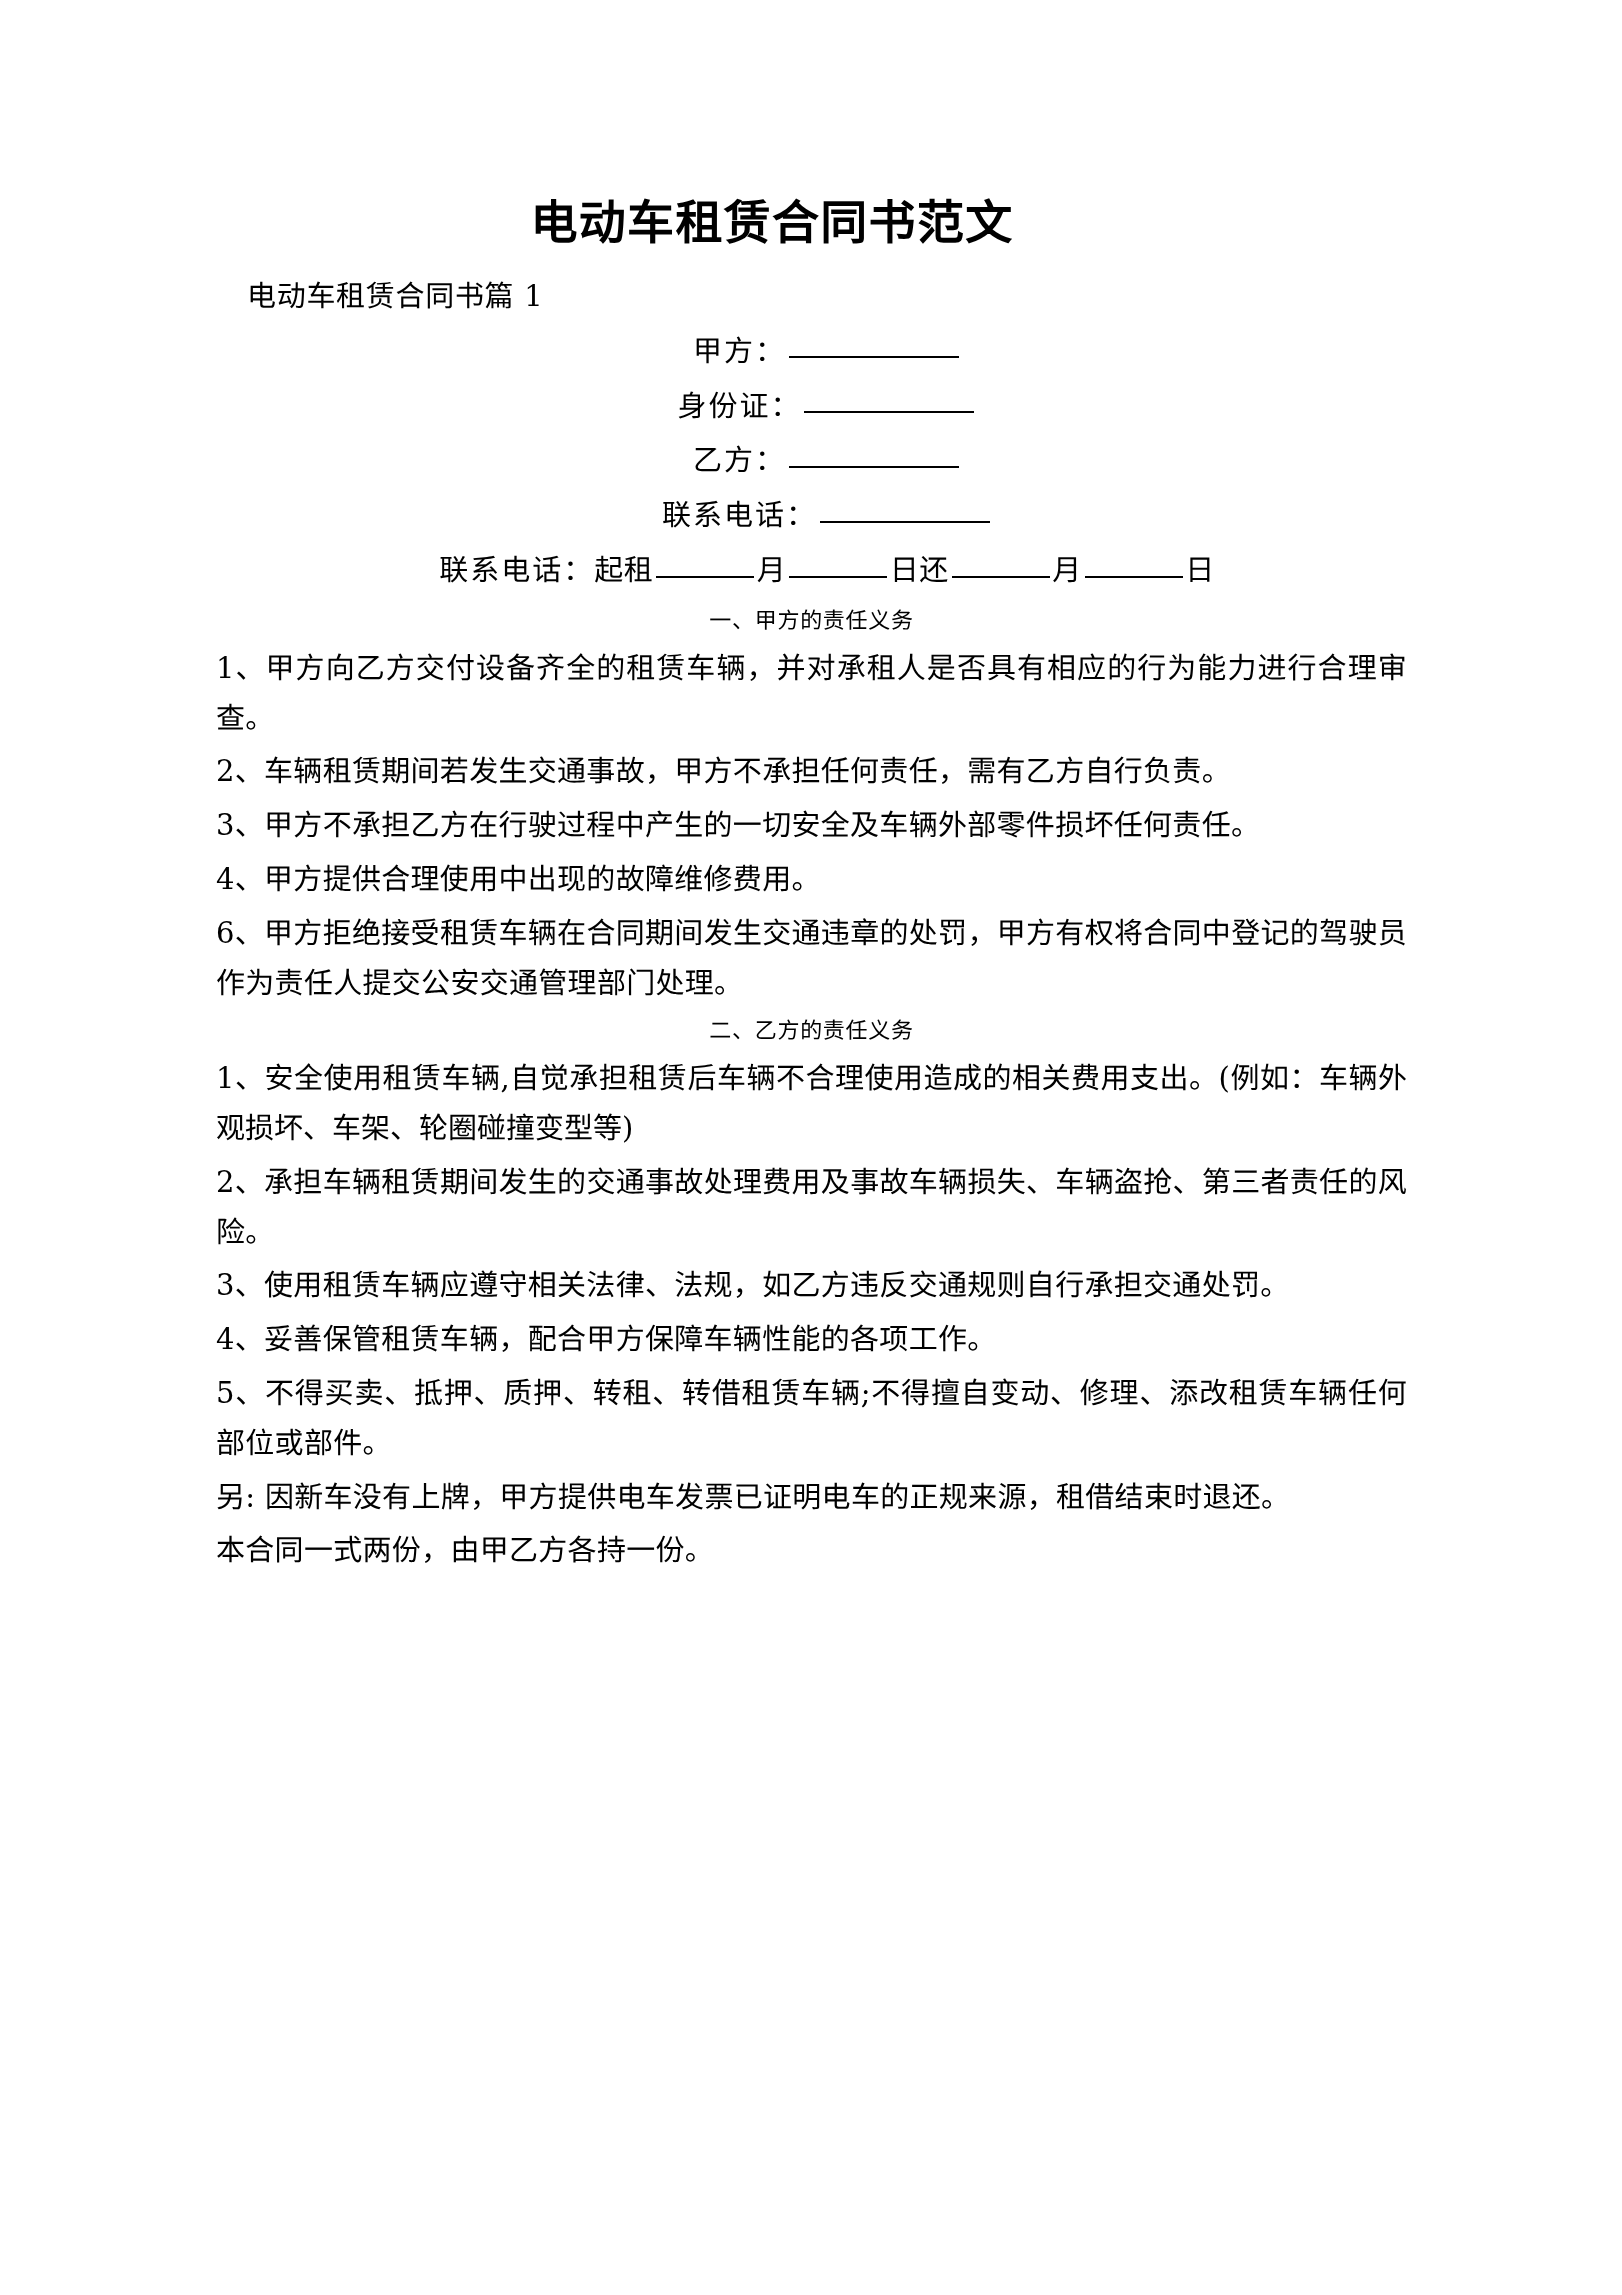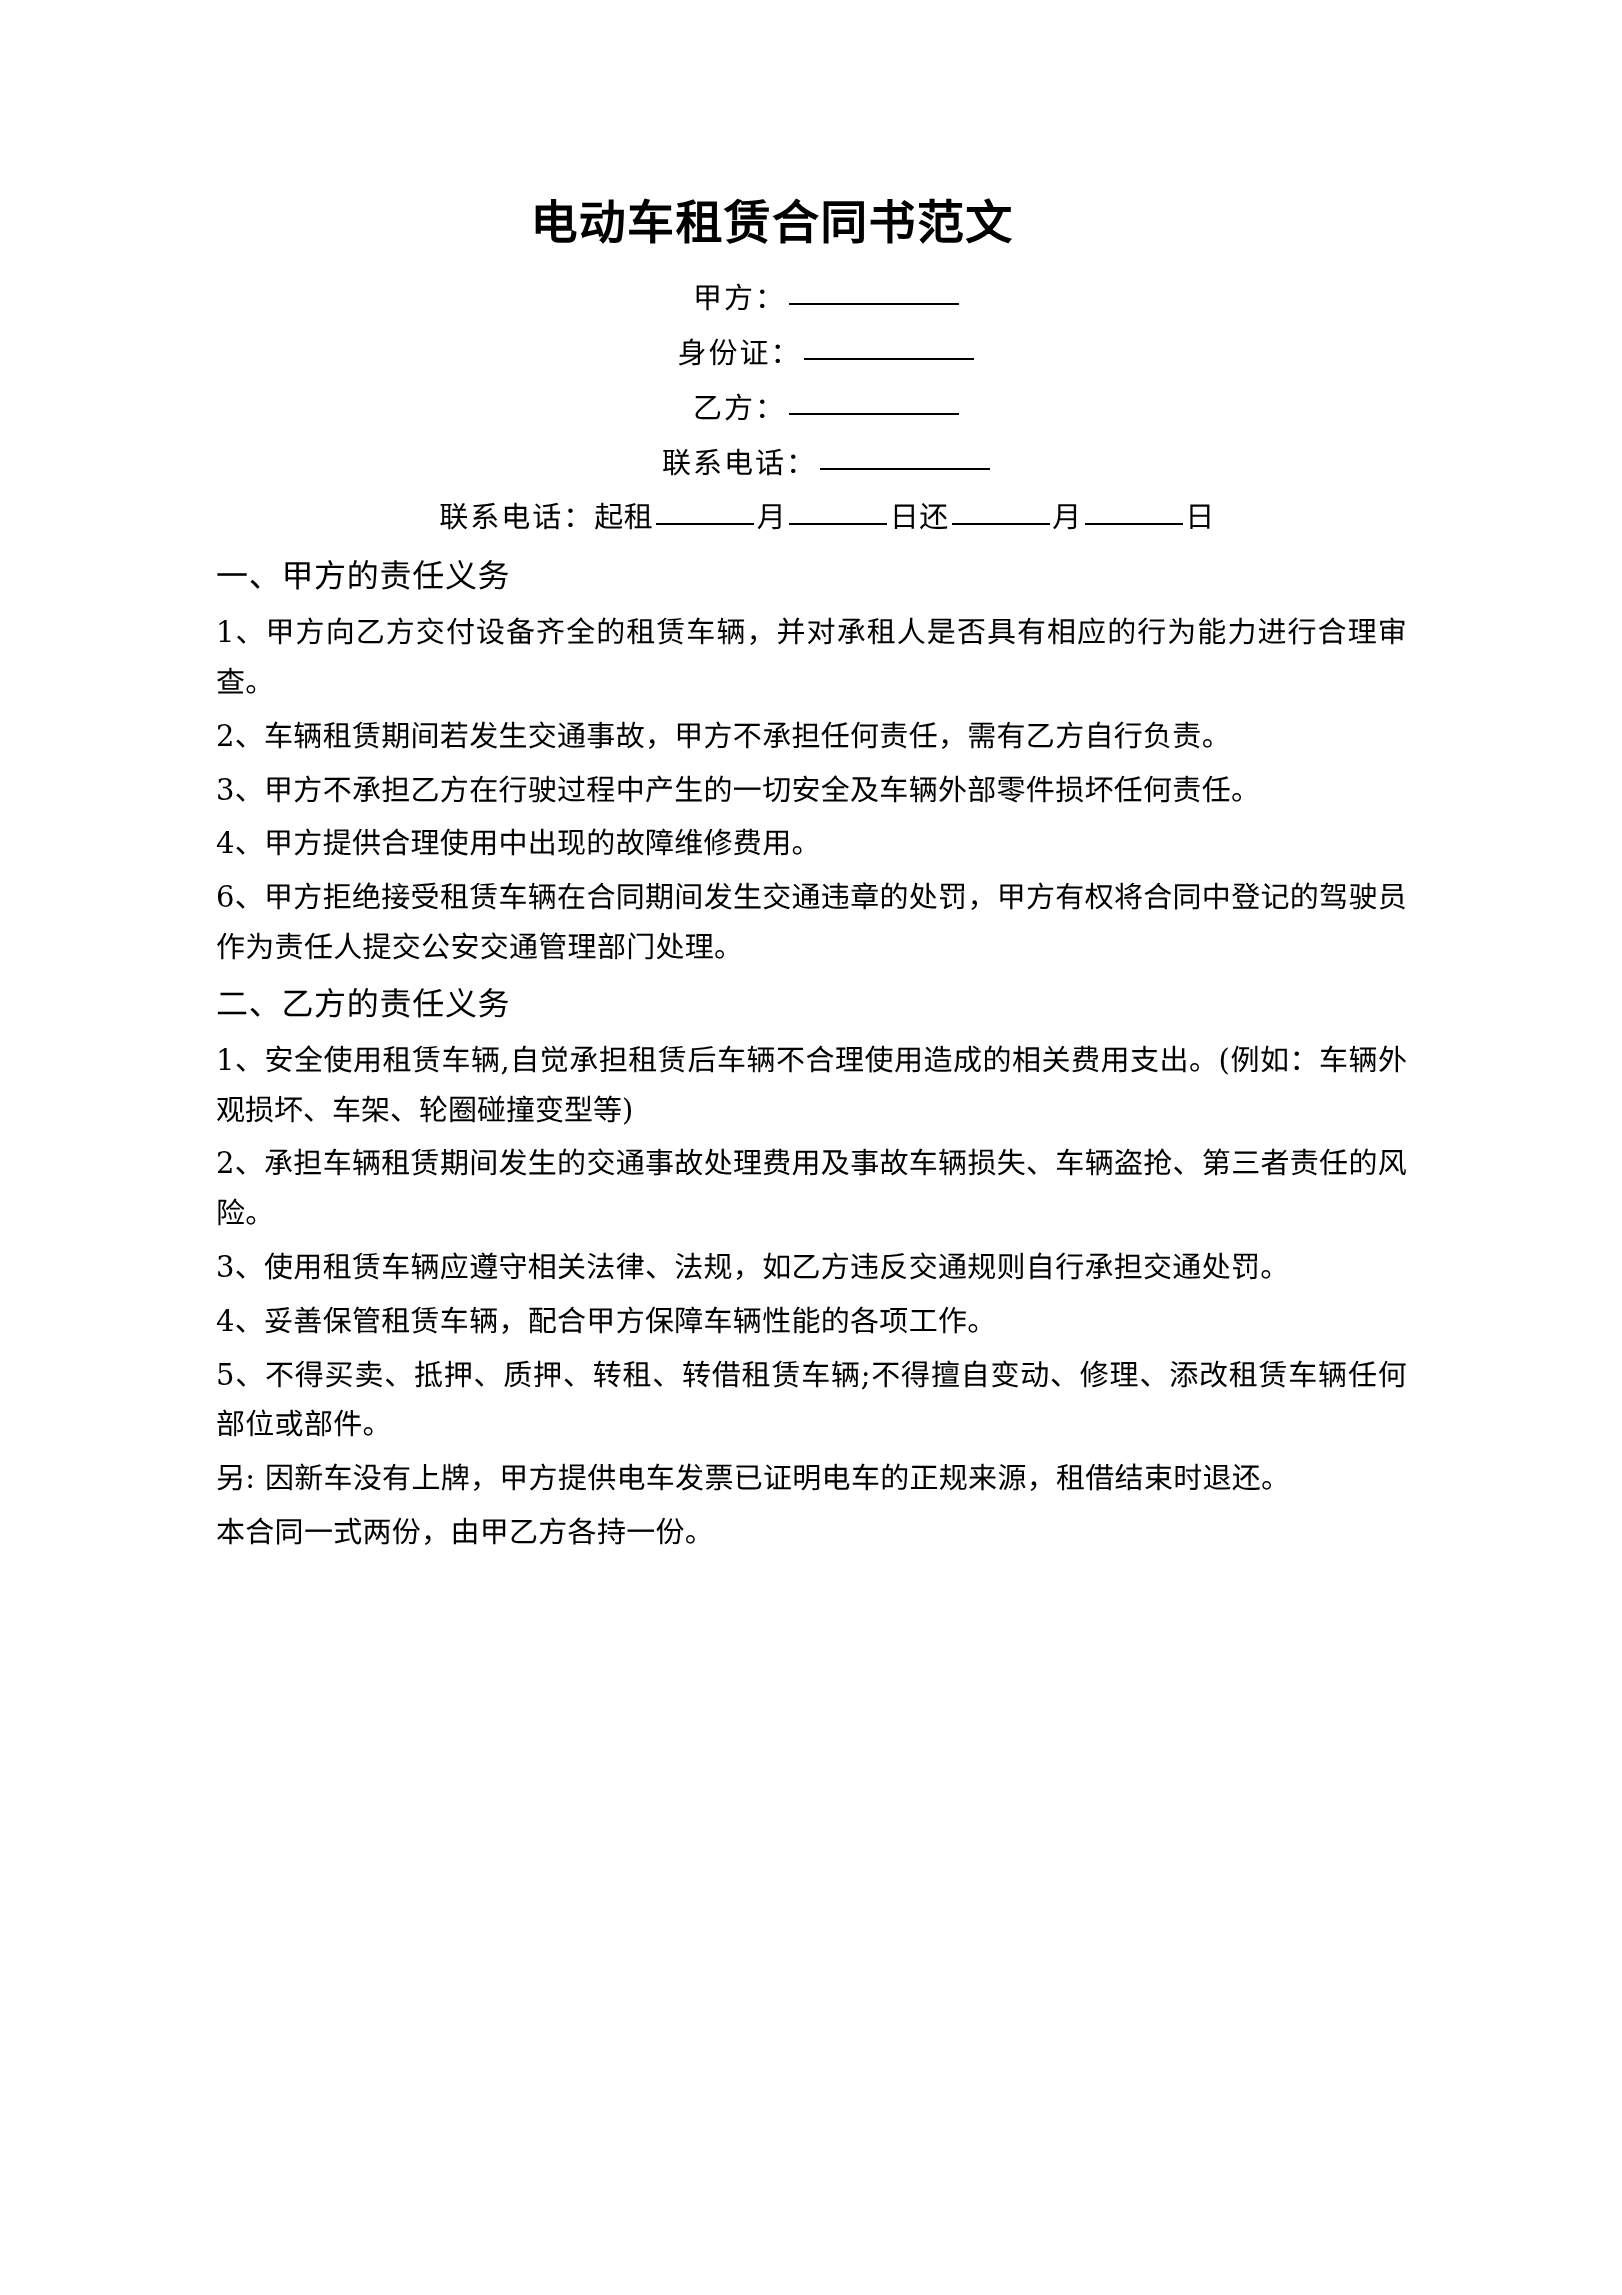--- a/index.html
+++ b/index.html
@@ -63,34 +63,36 @@
   
   .clause {
     font-size: 29px;
     line-height: 1.72;
     margin: 0 0 3.9px 0;
     text-align: justify;
     text-justify: inter-ideograph;
     letter-spacing: 0.3px;
   }
   .section-head {
-    font-size: 32px;
+    font-size: 22px;
     line-height: 1.72;
     margin: 0 0 3.9px 0;
     letter-spacing: 0.7px;
+    text-align: center;
   }
   .tight { letter-spacing: 0px; }
 </style>
 </head>
 <body>
 
 <div class="page">
 
   <h1 class="doc-title">电动车租赁合同书范文</h1>
 
+  <p class="first-line">电动车租赁合同书篇 1</p>
 
   <div class="header-block">
 
     <p class="header-line">
       <span class="lbl">甲方：</span><span class="blank w-long"></span>
     </p>
 
     <p class="header-line">
       <span class="lbl">身份证：</span><span class="blank w-long"></span>
     </p>

